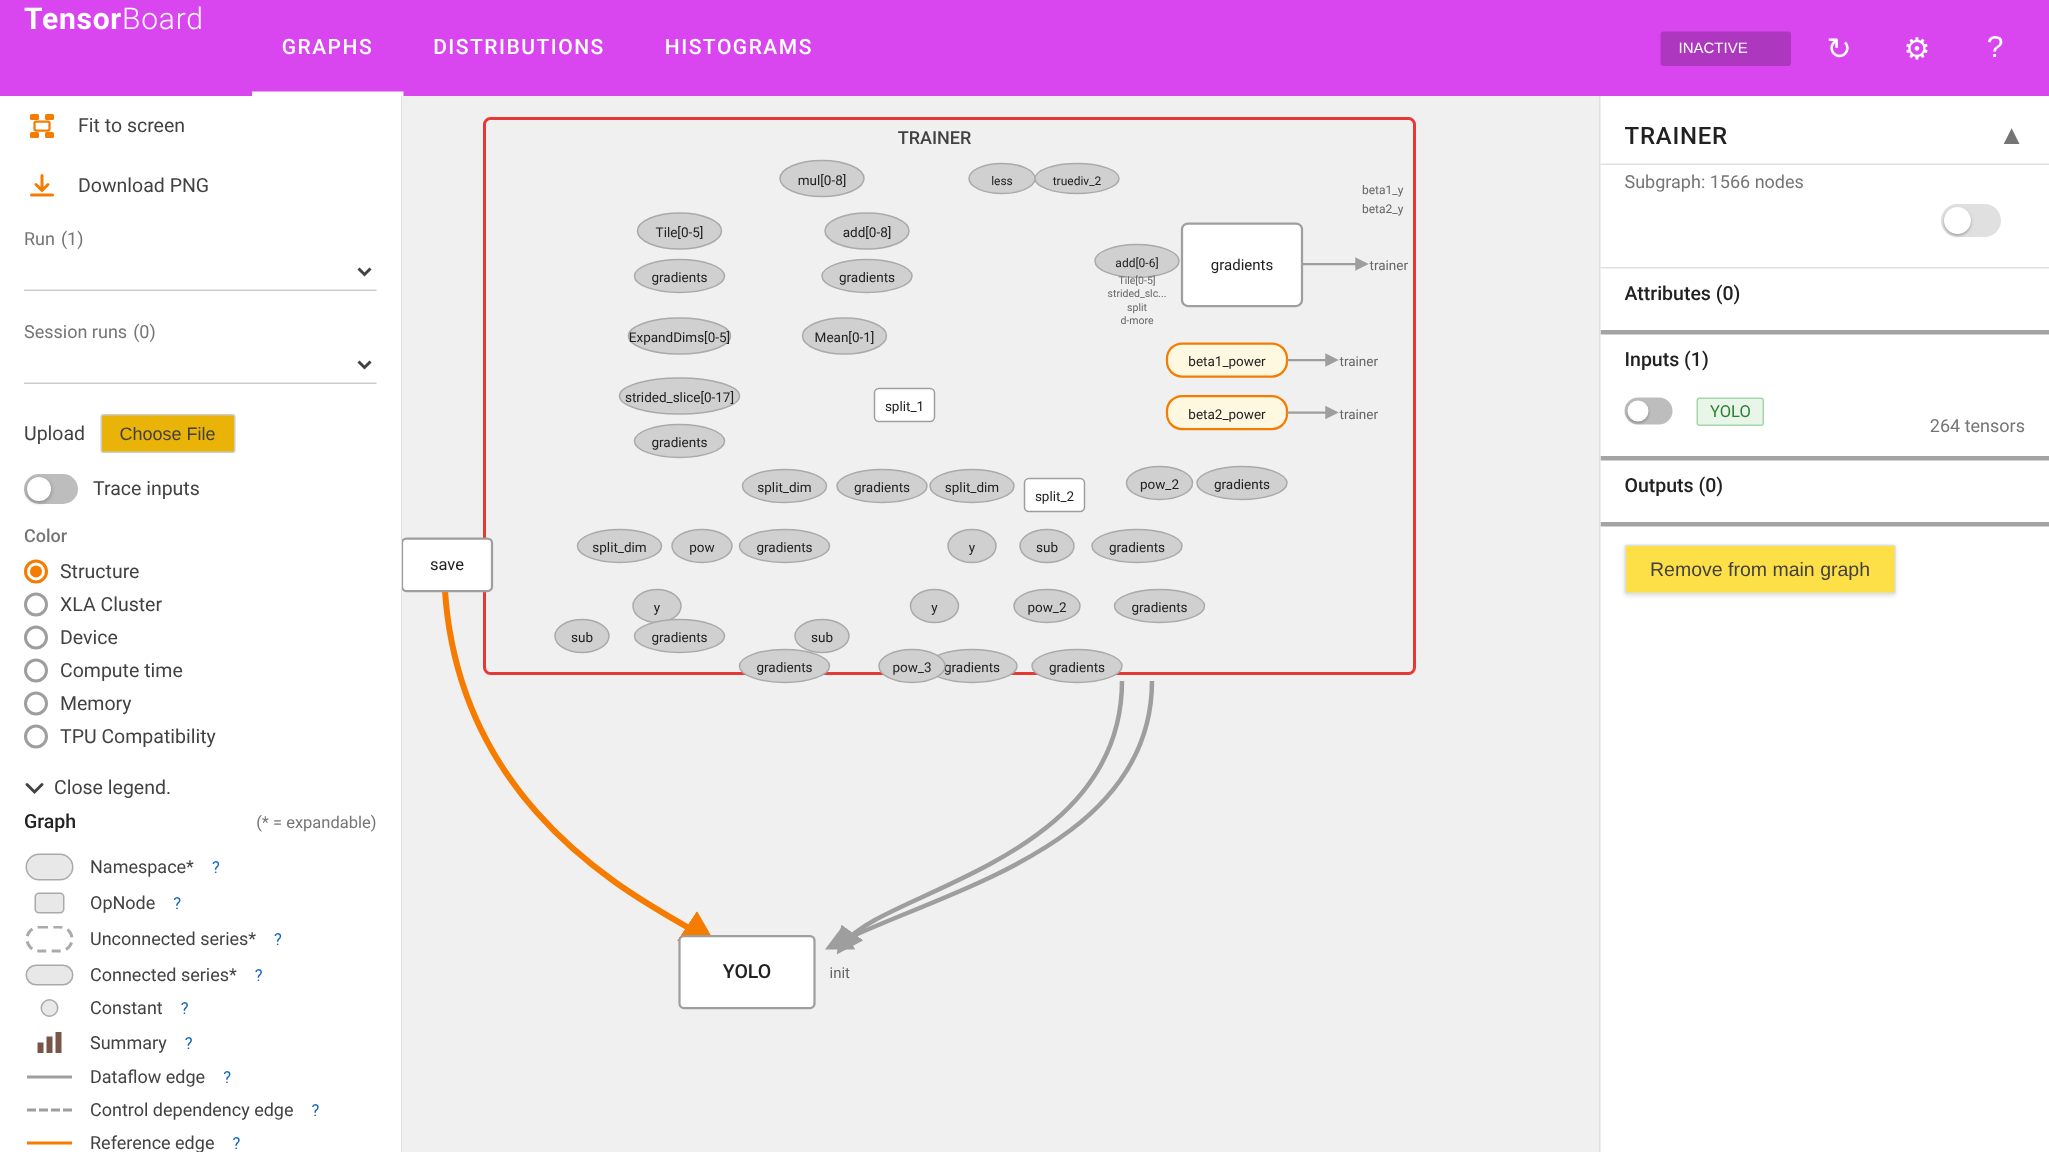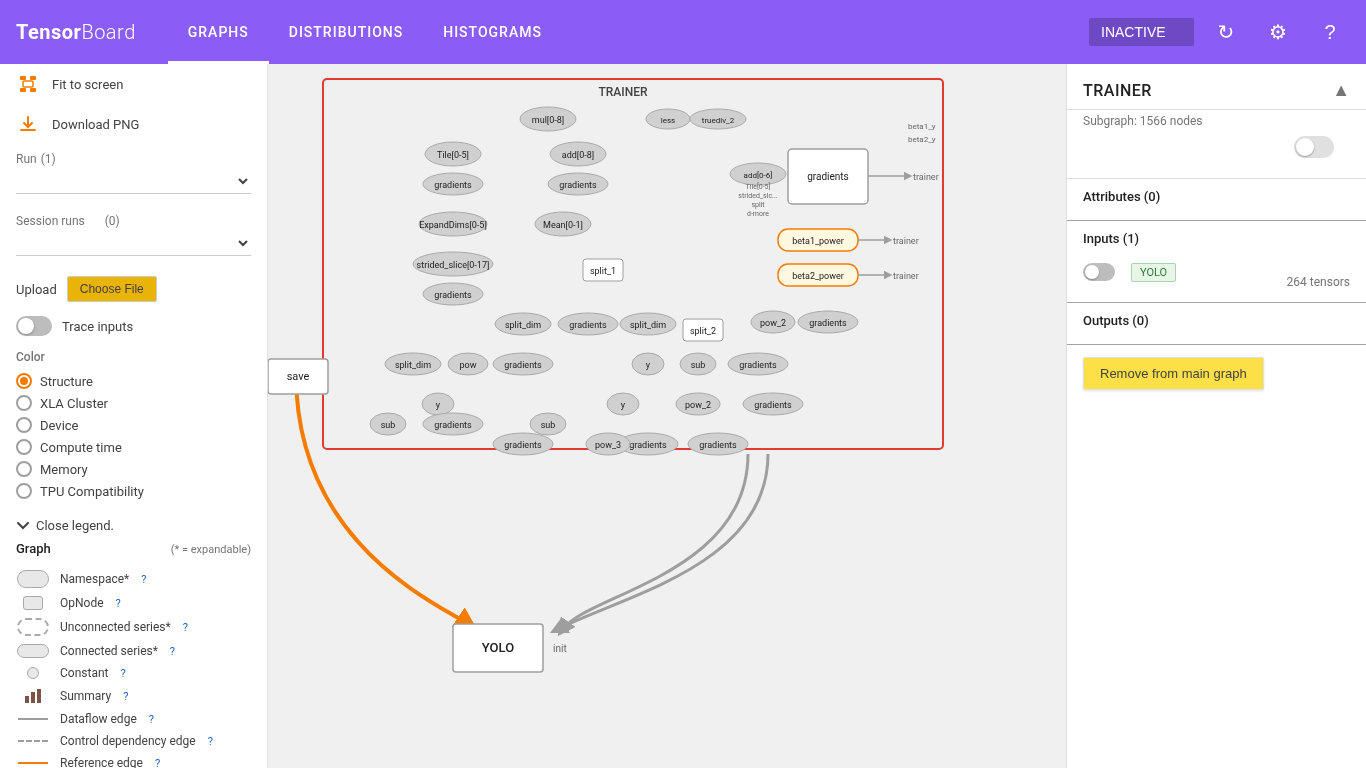--- a/index.html
+++ b/index.html
@@ -1,24 +1,23 @@
 <!DOCTYPE html>
 <html><head>
   <meta charset="utf-8">
   <style>
     * { box-sizing: border-box; margin: 0; padding: 0; }
     body { font-family: 'Roboto', Arial, sans-serif; font-size: 13px; background: #f5f5f5; overflow: hidden; width: 1366px; height: 768px; }
 
     
     .header {
-      background: #8b5cf6;
+      background: #d946ef;
       color: white;
       height: 64px;
       display: flex;
-      align-items: center;
       padding: 0 16px;
       position: fixed; top: 0; left: 0; right: 0; z-index: 100;
     }
     .header .logo {
       font-size: 20px;
       font-weight: 300;
       color: white;
       margin-right: 32px;
       letter-spacing: 0.5px;
     }
@@ -49,21 +48,21 @@
       margin-left: auto;
       display: flex;
       align-items: center;
       gap: 12px;
     }
     .session-select {
       background: rgba(0,0,0,0.2);
       border: none;
       color: white;
       padding: 6px 28px 6px 12px;
-      font-size: 14px;
+      font-size: 10px;
       border-radius: 2px;
       appearance: none;
       cursor: pointer;
     }
     .header-icon-btn {
       color: white;
       background: none;
       border: none;
       cursor: pointer;
       font-size: 20px;
@@ -344,21 +343,21 @@
       width: 18px; height: 18px;
       background: white;
       border-radius: 50%;
       position: absolute;
       top: 2px; left: 2px;
       box-shadow: 0 1px 2px rgba(0,0,0,0.3);
     }
 
     .panel-section {
       padding: 10px 16px;
-      border-bottom: 1px solid #a3a3a3;
+      border-bottom: 3px solid #a3a3a3;
     }
     .panel-section-title {
       font-size: 13px;
       font-weight: 500;
       color: #212121;
       margin-bottom: 6px;
     }
     .panel-section-row {
       display: flex;
       align-items: center;
@@ -469,21 +468,21 @@
     <div style="display:flex;gap:4px;align-items:baseline">
       <span class="run-label">Run</span>
       <span class="run-label">(1)</span>
     </div>
     <select class="run-select">
       <option value=""></option>
     </select>
   </div>
 
   <div class="run-section">
-    <div style="display:flex;gap:20px;align-items:flex-start">
+    <div style="display:flex;gap:4px;align-items:flex-start">
       <span class="run-label">Session runs</span>
       <span class="run-label">(0)</span>
     </div>
     <select class="run-select">
       <option value=""></option>
     </select>
   </div>
 
   <div class="upload-section">
     <span class="upload-label">Upload</span>

